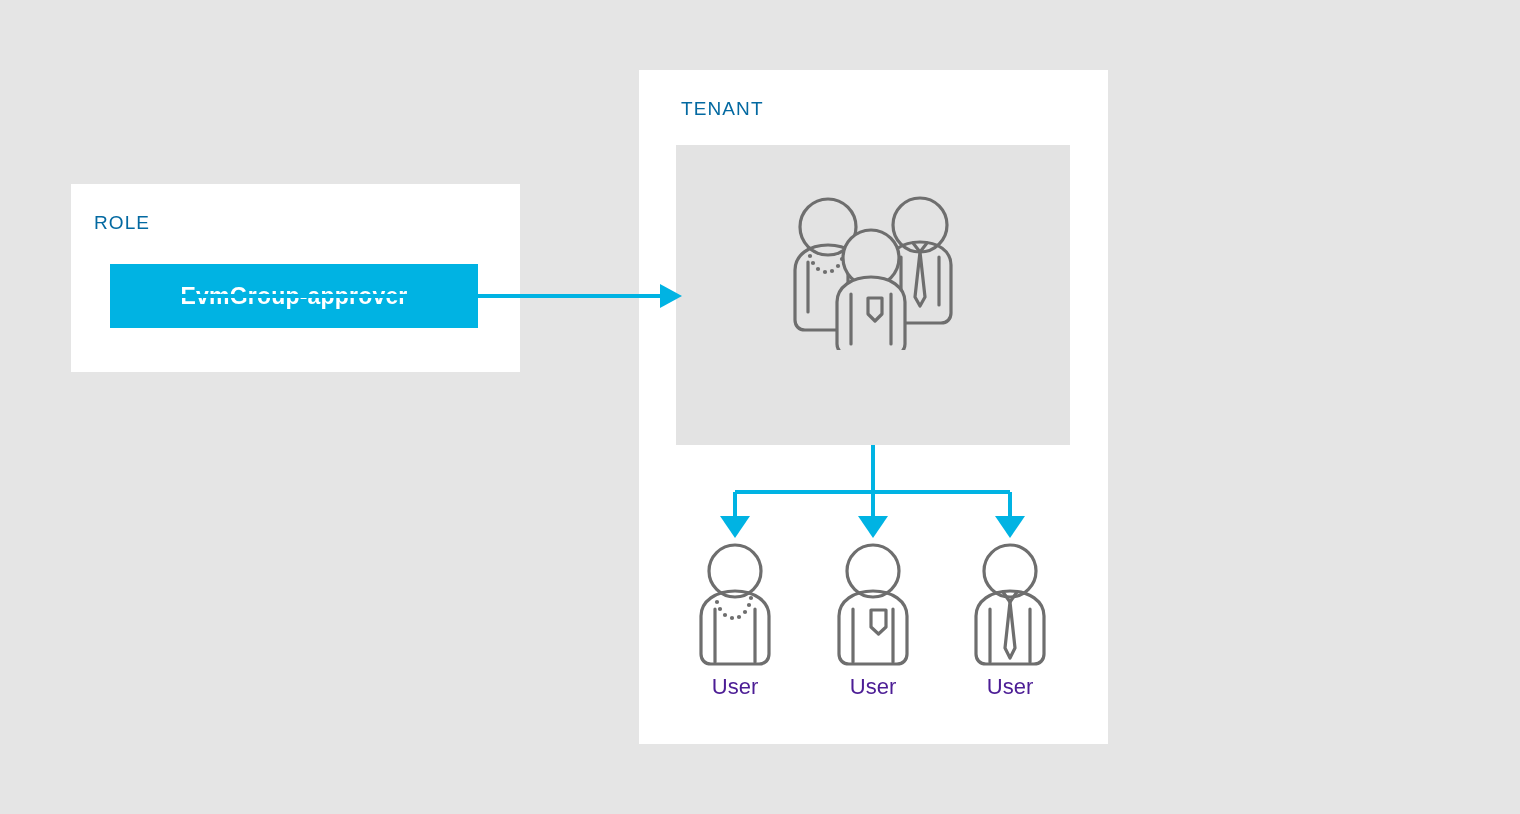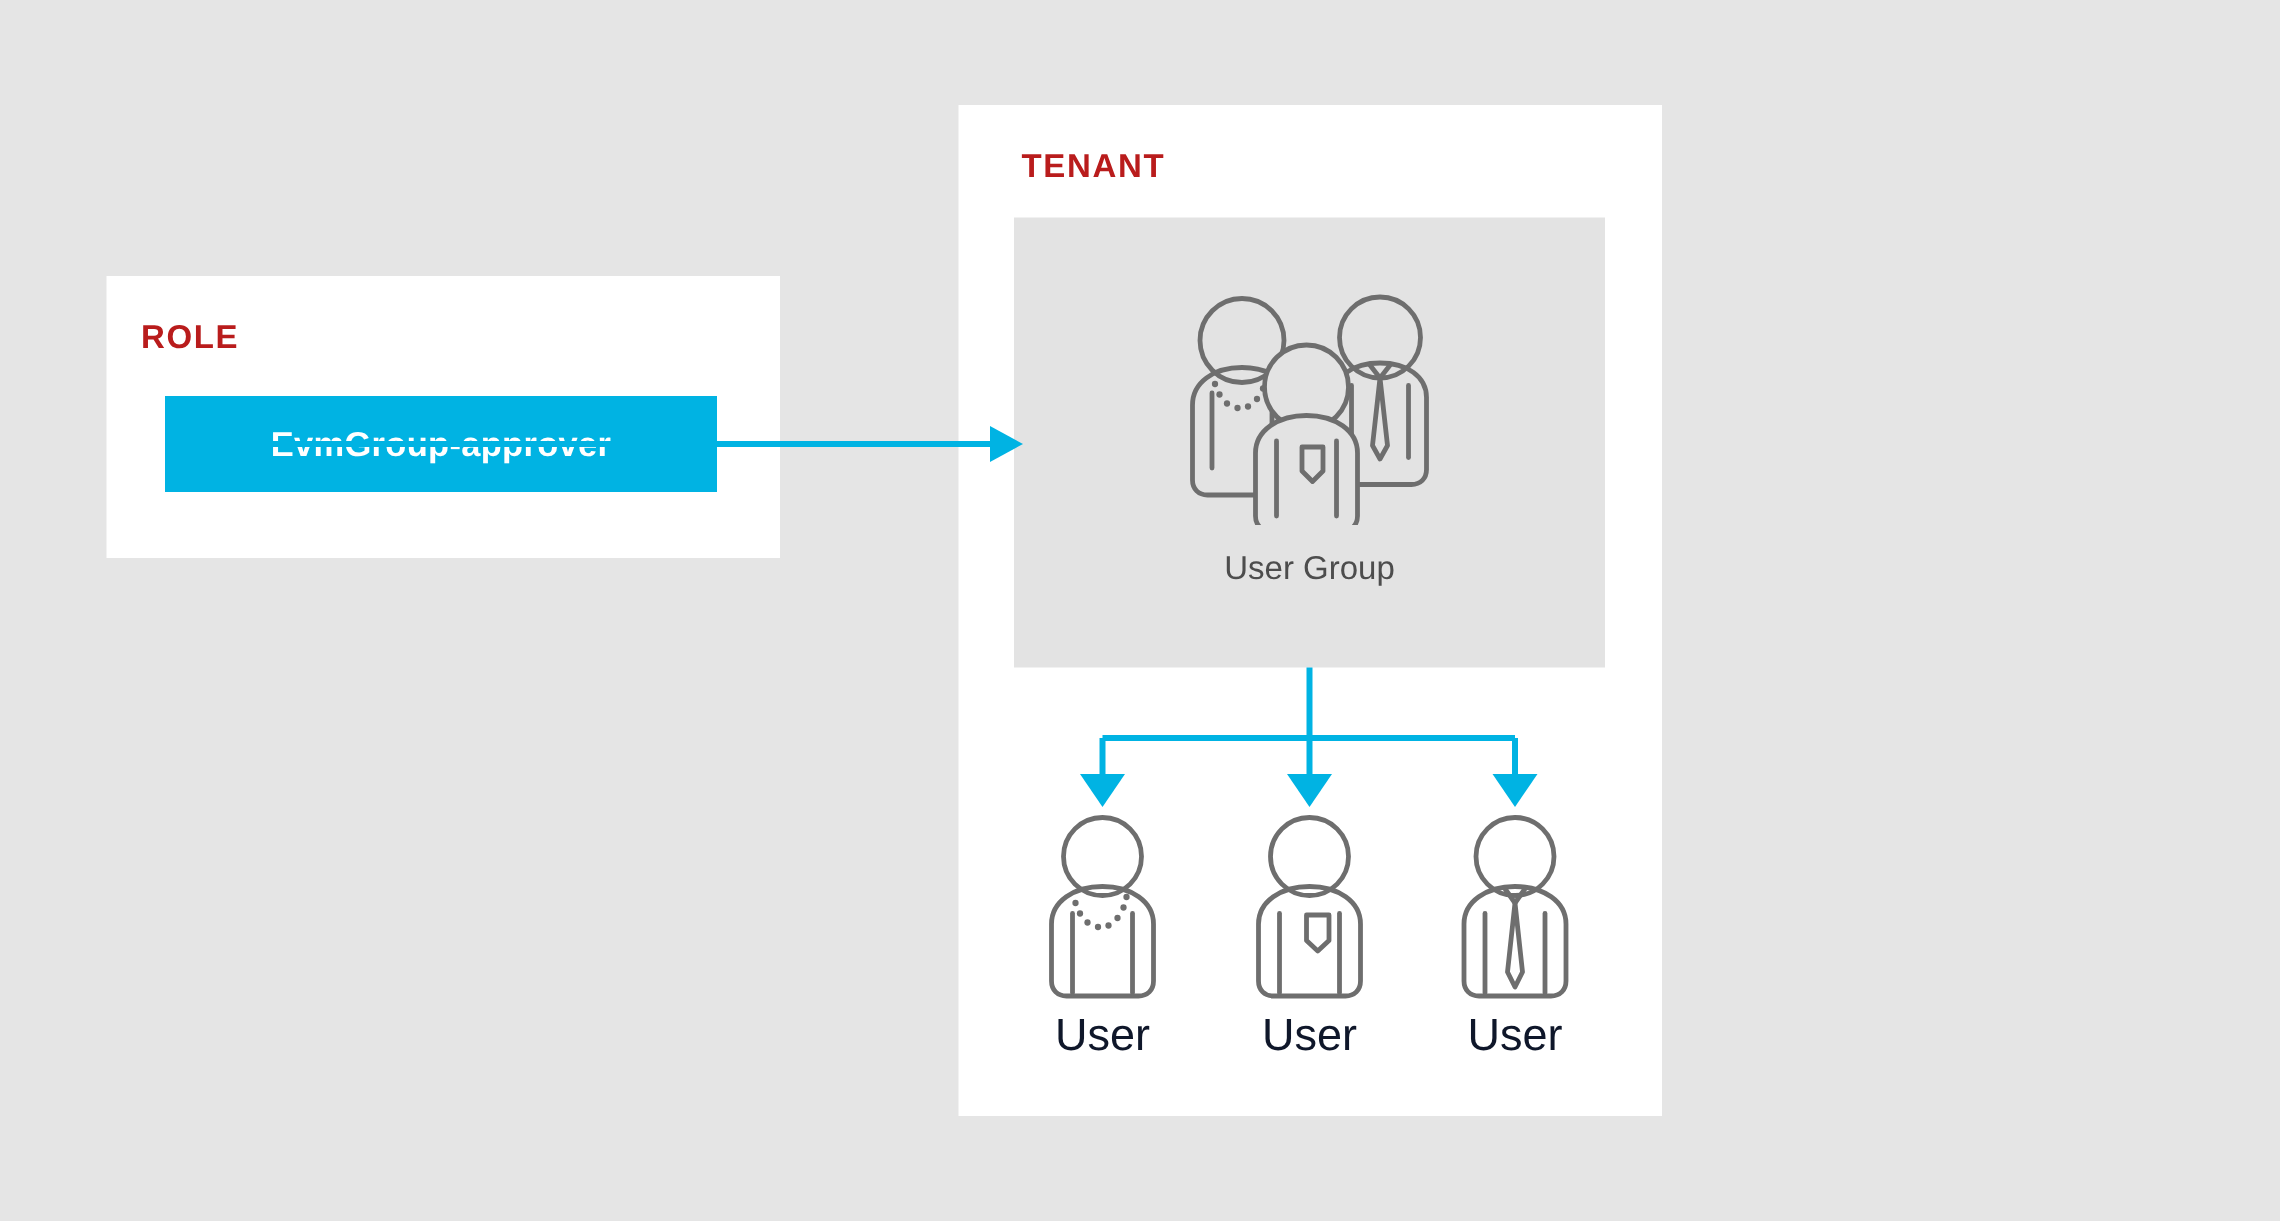--- a/index.html
+++ b/index.html
@@ -22,24 +22,24 @@
   
   .panel {
     position: absolute;
     background: #ffffff;
   }
   #role-panel  { left: 71px;  top: 184px; width: 449px; height: 188px; }
   #tenant-panel{ left: 639px; top: 70px;  width: 469px; height: 674px; }
 
   .panel-title {
     position: absolute;
-    font-weight: bold;
-    font-size: 22px;
+    font-weight: normal;
+    font-size: 19px;
     letter-spacing: 1.1px;
-    color: #b91c1c;
+    color: #0369a1;
   }
   #role-title   { left: 94px; top: 212px; }
   #tenant-title { left: 681px; top: 98px; }
 
   
   #role-chip {
     position: absolute;
     left: 110px;
     top: 264px;
     width: 368px;
@@ -100,22 +100,22 @@
   }
   .user-icon {
     display: block;
     margin: 0 auto;
     width: 92px;
     height: 128px;
   }
   .user-label {
     margin-top: 6px;
     text-align: center;
-    font-size: 30px;
-    color: #0f172a;
+    font-size: 22px;
+    color: #4c1d95;
   }
   #user-0 { left: 675px; }
   #user-1 { left: 813px; }
   #user-2 { left: 950px; }
 
   
   #footer-caption {
     position: absolute;
     right: 42px;
     top: 758px;
@@ -167,21 +167,20 @@
       </g>
 
       <circle cx="101" cy="68" r="28" fill="#e3e3e3"></circle>
       <path d="M67 112 c0 -15 15 -25 34 -25 c19 0 34 10 34 25 l0 42 c0 6 -4 10 -10 10 l-48 0 c-6 0 -10 -4 -10 -10 z" fill="#e3e3e3"></path>
       <path d="M81 104 l0 50"></path>
       <path d="M121 104 l0 50"></path>
       <path d="M98 108 l14 0 l0 16 l-7 7 l-7 -7 z"></path>
     </g>
   </svg>
 
-  <div id="group-label">User Group</div>
 
   <svg id="connectors" viewBox="0 0 1520 814">
 
     <g>
       <line x1="110" y1="296" x2="660" y2="296" stroke="#00b3e3" stroke-width="4"></line>
       <polygon points="660,284 682,296 660,308" fill="#00b3e3"></polygon>
     </g>
 
     <g stroke="#00b3e3" stroke-width="4" fill="none">
       <line x1="873" y1="445" x2="873" y2="492"></line>

